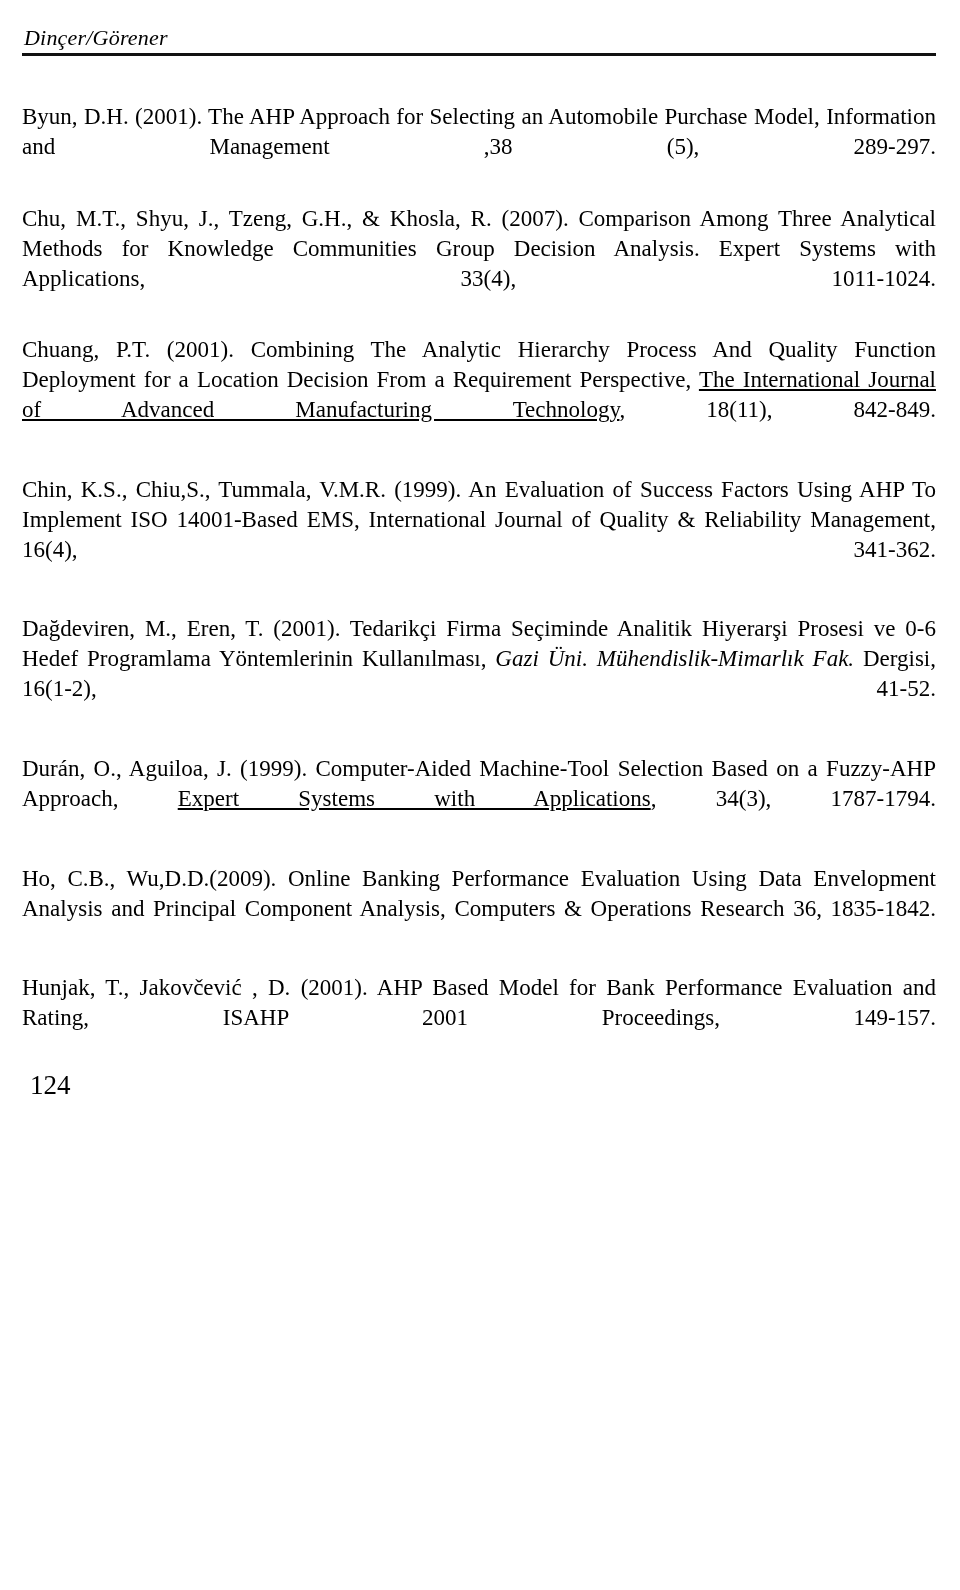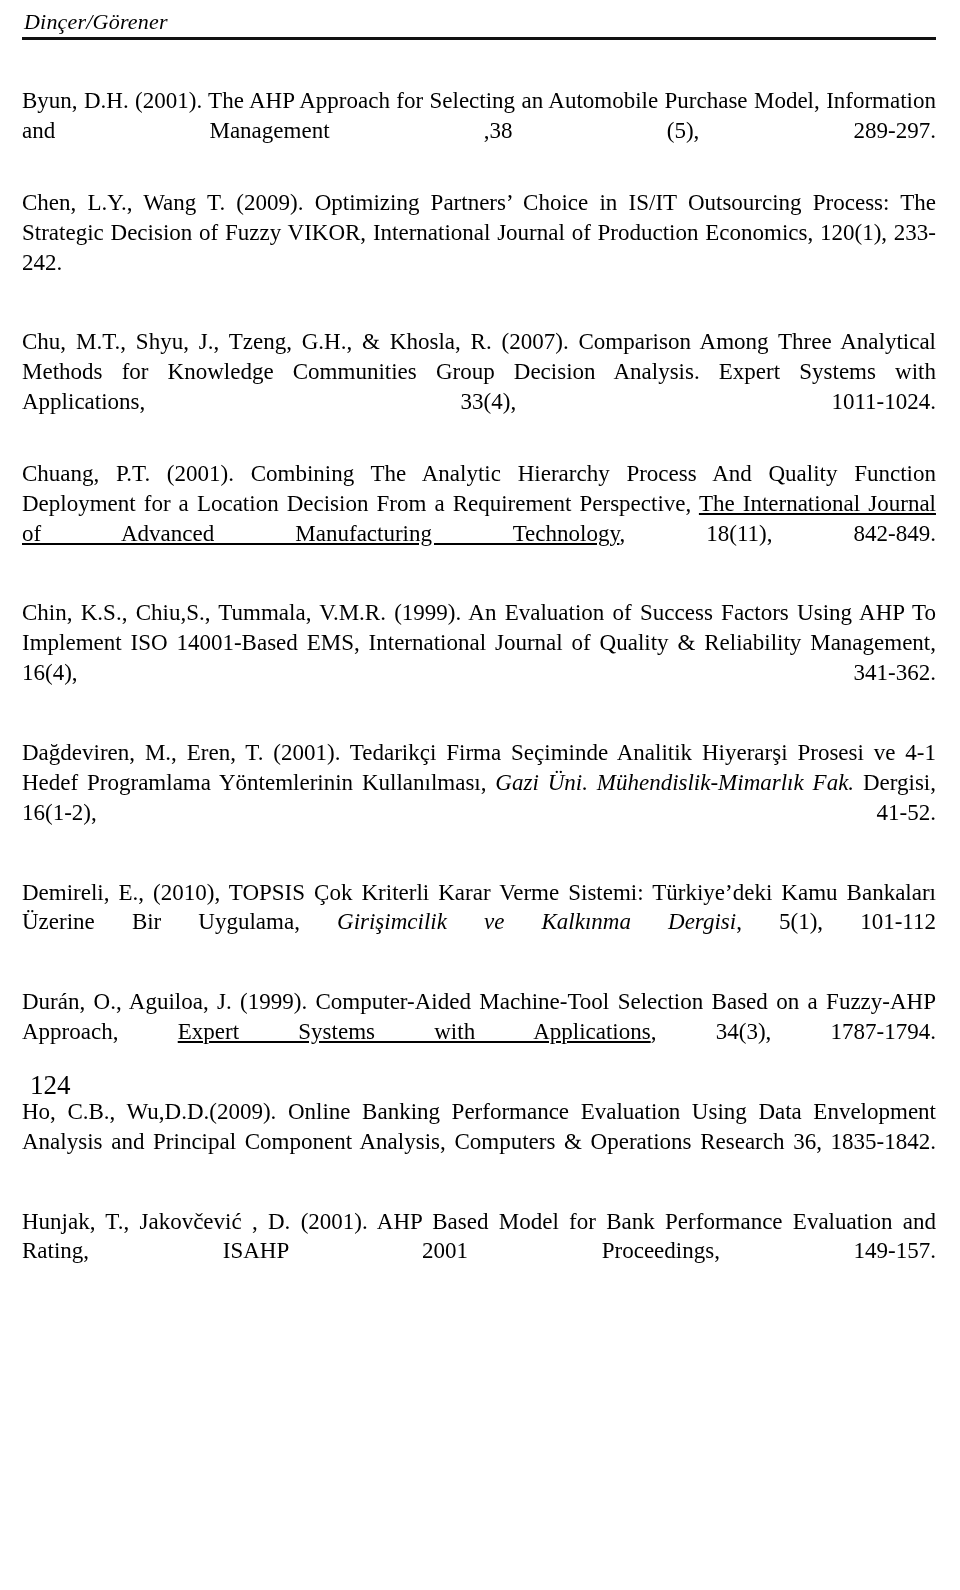--- a/index.html
+++ b/index.html
@@ -12,21 +12,21 @@
     height: 1590px;
     font-family: "Liberation Serif", "DejaVu Serif", serif;
     color: #000000;
     position: relative;
     overflow: hidden;
   }
   .page {
     width: 960px;
     height: 1117px;
     box-sizing: border-box;
-    padding: 10px 26px 0 22px;
+    padding: 26px 26px 0 22px;
     position: relative;
   }
   
   .running-head {
     font-style: italic;
     font-size: 22px;
     line-height: 1.05;
     letter-spacing: 0.2px;
     padding-left: 2px;
   }
@@ -72,26 +72,24 @@
 <body>
 
 <div class="page">
 
   <div class="running-head">Dinçer/Görener</div>
 
   <hr class="head-rule">
 
   <div class="refs">
       <div class="ref gap-sm"><span>Byun, D.H. (2001). The AHP Approach for Selecting an Automobile Purchase Model, Information and Management ,38 (5), 289-297.</span></div>
-      <div class="ref gap-md"><span>Chen, L.Y., Wang T. (2009). Optimizing Partners’ Choice in IS/IT Outsourcing Process: The Strategic Decision of Fuzzy VIKOR,  International Journal of  Production Economics, 120(1), 233-242.</span></div>
       <div class="ref gap-sm"><span>Chu, M.T., Shyu, J., Tzeng, G.H., &amp; Khosla, R. (2007). Comparison Among Three Analytical Methods for Knowledge Communities Group Decision Analysis. Expert Systems with Applications, 33(4), 1011-1024.</span></div>
       <div class="ref gap-md"><span>Chuang, P.T. (2001). Combining The Analytic Hierarchy Process And Quality Function Deployment for a Location Decision From a Requirement Perspective, </span><span class="ul">The International Journal of Advanced Manufacturing Technology</span><span>, 18(11), 842-849.</span></div>
       <div class="ref gap-md"><span>Chin, K.S., Chiu,S., Tummala, V.M.R. (1999). An Evaluation of Success Factors Using AHP To Implement ISO 14001-Based EMS, International Journal of Quality &amp; Reliability Management, 16(4), 341-362.</span></div>
-      <div class="ref gap-md"><span>Dağdeviren, M., Eren, T. (2001).  Tedarikçi Firma Seçiminde Analitik Hiyerarşi Prosesi ve 4-1 Hedef Programlama Yöntemlerinin Kullanılması, </span><span class="it">Gazi Üni. Mühendislik-Mimarlık Fak.</span><span> Dergisi, 16(1-2), 41-52.</span></div>
-      <div class="ref gap-md"><span>Demireli, E., (2010), TOPSIS Çok Kriterli Karar Verme Sistemi: Türkiye’deki Kamu Bankaları Üzerine Bir Uygulama, </span><span class="it">Girişimcilik ve Kalkınma Dergisi</span><span>, 5(1), 101-112</span></div>
+      <div class="ref gap-md"><span>Dağdeviren, M., Eren, T. (2001).  Tedarikçi Firma Seçiminde Analitik Hiyerarşi Prosesi ve 0-6 Hedef Programlama Yöntemlerinin Kullanılması, </span><span class="it">Gazi Üni. Mühendislik-Mimarlık Fak.</span><span> Dergisi, 16(1-2), 41-52.</span></div>
       <div class="ref gap-md"><span>Durán, O., Aguiloa, J. (1999). Computer-Aided Machine-Tool Selection Based on a Fuzzy-AHP Approach, </span><span class="ul">Expert Systems with Applications</span><span>, 34(3), 1787-1794.</span></div>
       <div class="ref gap-md"><span>Ho, C.B., Wu,D.D.(2009). Online Banking Performance Evaluation Using Data Envelopment Analysis and Principal Component Analysis, Computers &amp; Operations Research 36, 1835-1842.</span></div>
       <div class="ref gap-md"><span>Hunjak, T.,  Jakovčević , D. (2001).  AHP Based Model for Bank Performance  Evaluation and Rating, ISAHP 2001 Proceedings, 149-157.</span></div>
     </div>
 
   <div class="page-number">124</div>
 
 </div>
 
 </body></html>

